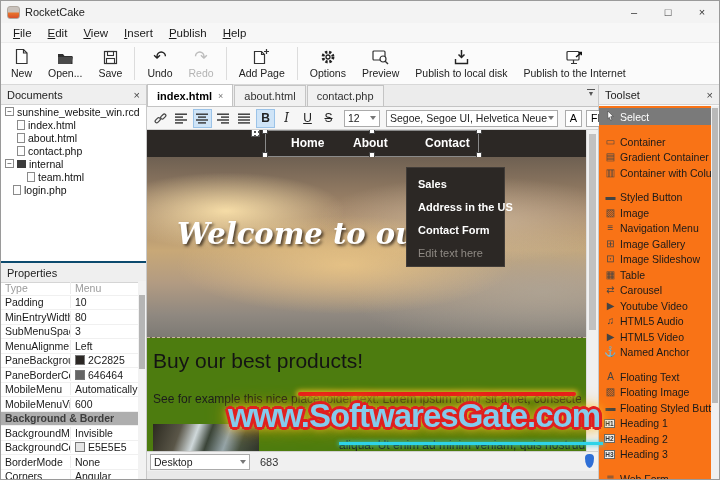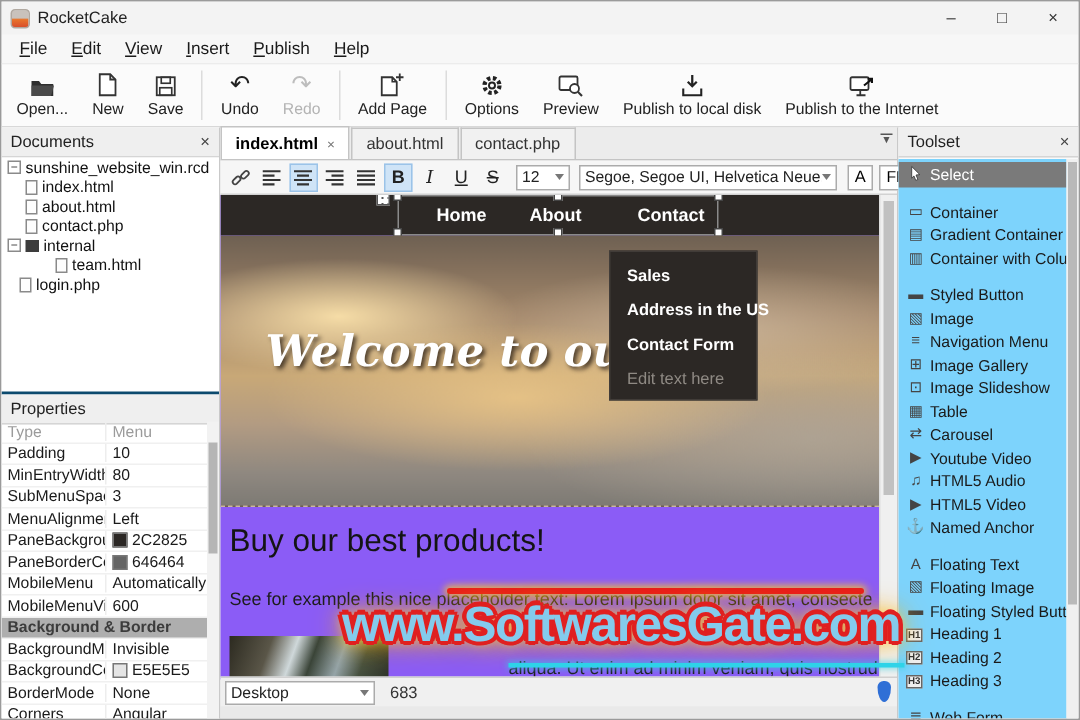--- a/index.html
+++ b/index.html
@@ -67,21 +67,21 @@
   .fmt-btn.active{background:#cfe4f7;border-color:#9bc3e8;}
   .fmt-letter{font-size:12px;color:#222;}
   .combo{height:17px;border:1px solid #ababab;background:#fff;display:flex;align-items:center;font-size:10.5px;color:#222;padding:0 3px;position:relative;flex:none;}
   .combo .chev{margin-left:auto;width:0;height:0;border-left:3.5px solid transparent;border-right:3.5px solid transparent;border-top:4px solid #777;}
   .combo.size{width:36px;margin-left:4px;}
   .combo.font{width:172px;margin-left:4px;overflow:hidden;white-space:nowrap;}
   .chipA{width:17px;height:17px;border:1px solid #ababab;background:#fff;display:flex;align-items:center;justify-content:center;font-size:11px;margin-left:5px;flex:none;}
   .chipHex{height:17px;border:1px solid #ababab;background:#fff;display:flex;align-items:center;font-size:10.5px;padding:0 4px;margin-left:2px;flex:none;}
 
   
-  .canvas{position:absolute;left:0;top:45px;right:0;height:323px;background:#8b5cf6;overflow:hidden;}
+  .canvas{position:absolute;left:0;top:45px;right:0;height:323px;background:#4d7c0f;overflow:hidden;}
   .cv-scroll{position:absolute;right:0;top:0;width:12px;bottom:0;background:#f0f0f0;border-left:1px solid #ddd;}
   .cv-scroll .thumb{position:absolute;left:2px;right:2px;top:4px;height:196px;background:#c1c1c1;}
   .navbar{position:absolute;left:0;top:0;right:12px;height:27px;background:#2c2825;}
   .nav-item{position:absolute;top:0;height:27px;line-height:27px;color:#fff;font-weight:bold;font-size:12px;}
   .sel-rect{position:absolute;left:118px;top:0;width:214px;height:27px;border:1px solid #8a8a8a;}
   .handle{position:absolute;width:6px;height:6px;background:#fff;border:1px solid #444;}
   .move-chip{position:absolute;left:104px;top:-2px;width:9px;height:9px;background:#fff;border:1px solid #555;
     background-image:radial-gradient(#555 0.8px,transparent 0.9px);background-size:4px 4px;background-position:1px 1px;}
 
   .hero{position:absolute;left:0;top:27px;right:12px;height:181px;border-bottom:1px dashed #c9b8a0;
@@ -106,21 +106,21 @@
   .dd-item.placeholder{color:#8f8a84;font-weight:normal;}
 
   .bottombar{position:absolute;left:0;bottom:8px;right:0;height:20px;background:#f0f0f0;border-top:1px solid #d0d0d0;display:flex;align-items:center;padding-left:3px;}
   .bottom-strip{position:absolute;left:0;bottom:0;right:0;height:8px;background:#e9e9e9;}
   .combo.device{width:100px;height:16px;}
   .bb-value{font-size:11px;color:#333;margin-left:10px;}
   .shield{position:absolute;right:4px;bottom:11px;width:9px;height:14px;background:#2f6fd6;border-radius:45% 45% 50% 50% / 28% 28% 72% 72%;}
 
   
   .right-col{position:absolute;left:598px;top:84px;right:0;bottom:0;background:#fafafa;}
-  .toolset-list{position:absolute;left:0;top:21px;right:8px;bottom:0;background:#7dd3fc;overflow:hidden;padding-top:2px;}
+  .toolset-list{position:absolute;left:0;top:21px;right:8px;bottom:0;background:#f97316;overflow:hidden;padding-top:2px;}
   .ts-row{display:flex;align-items:center;height:15.5px;font-size:10.5px;color:#1a1a1a;padding-left:5px;white-space:nowrap;}
   .ts-row.gap{margin-top:9px;}
   .ts-row.selected{background:#7a7a7a;color:#fff;height:17px;}
   .ts-ic{width:13px;flex:none;font-size:10px;line-height:10px;color:#444;text-align:center;margin-right:3px;}
   .ts-row.selected .ts-ic{color:#fff;}
   .ts-ic.h{font-size:6.5px;font-weight:bold;border:1px solid #666;width:11px;height:9px;line-height:8px;margin-right:5px;background:#eee;color:#333;}
   .ts-scroll{position:absolute;right:0;top:21px;width:8px;bottom:0;background:#f0f0f0;}
   .ts-scroll .thumb{position:absolute;left:1px;right:1px;top:2px;height:295px;background:#b9b9b9;}
 
   
@@ -151,35 +151,35 @@
     <span class="menubar-item">Edit</span>
     <span class="menubar-item">View</span>
     <span class="menubar-item">Insert</span>
     <span class="menubar-item">Publish</span>
     <span class="menubar-item">Help</span>
   </div>
 
   <div class="toolbar">
     <div class="tb-btn">
       <span class="tb-ic">
+          <svg class="ico" width="15" height="17" viewBox="0 0 15 17">
+            <path d="M2.5 1.5 h7 l3.5 3.5 v10.5 h-10.5 z" fill="#fff" stroke="#333" stroke-width="1.2"></path>
+            <path d="M9.5 1.5 v3.5 h3.5" fill="none" stroke="#333" stroke-width="1.2"></path>
+          </svg>
+        </span>
+      <span class="tb-label">New</span>
+    </div>
+    <div class="tb-btn">
+      <span class="tb-ic">
           <svg class="ico" width="17" height="14" viewBox="0 0 17 14">
             <path d="M1 3 h5 l1.5 2 h8 v8 h-14.5 z" fill="#2e2e2e"></path>
             <path d="M1 6 h13 l2 0 -2 7 h-13 z" fill="#4a4a4a"></path>
           </svg>
         </span>
       <span class="tb-label">Open...</span>
-    </div>
-    <div class="tb-btn">
-      <span class="tb-ic">
-          <svg class="ico" width="15" height="17" viewBox="0 0 15 17">
-            <path d="M2.5 1.5 h7 l3.5 3.5 v10.5 h-10.5 z" fill="#fff" stroke="#333" stroke-width="1.2"></path>
-            <path d="M9.5 1.5 v3.5 h3.5" fill="none" stroke="#333" stroke-width="1.2"></path>
-          </svg>
-        </span>
-      <span class="tb-label">New</span>
     </div>
     <div class="tb-btn">
       <span class="tb-ic">
           <svg class="ico" width="15" height="15" viewBox="0 0 15 15">
             <rect x="1.5" y="1.5" width="12" height="12" fill="#fff" stroke="#333" stroke-width="1.2"></rect>
             <rect x="4.5" y="1.5" width="6" height="4" fill="none" stroke="#333" stroke-width="1.1"></rect>
             <rect x="3.5" y="8.5" width="8" height="5" fill="none" stroke="#333" stroke-width="1.1"></rect>
           </svg>
         </span>
       <span class="tb-label">Save</span>
@@ -269,21 +269,21 @@
       </div>
       <div class="tree-row" style="padding-left:16px">
         <span class="ic-file"></span>
         <span>contact.php</span>
       </div>
       <div class="tree-row" style="padding-left:4px">
         <span class="ic-expander">−</span>
         <span class="ic-folder"></span>
         <span>internal</span>
       </div>
-      <div class="tree-row" style="padding-left:36px">
+      <div class="tree-row" style="padding-left:26px">
         <span class="ic-file"></span>
         <span>team.html</span>
       </div>
       <div class="tree-row" style="padding-left:12px">
         <span class="ic-file"></span>
         <span>login.php</span>
       </div>
     </div>
 
     <div class="props">

